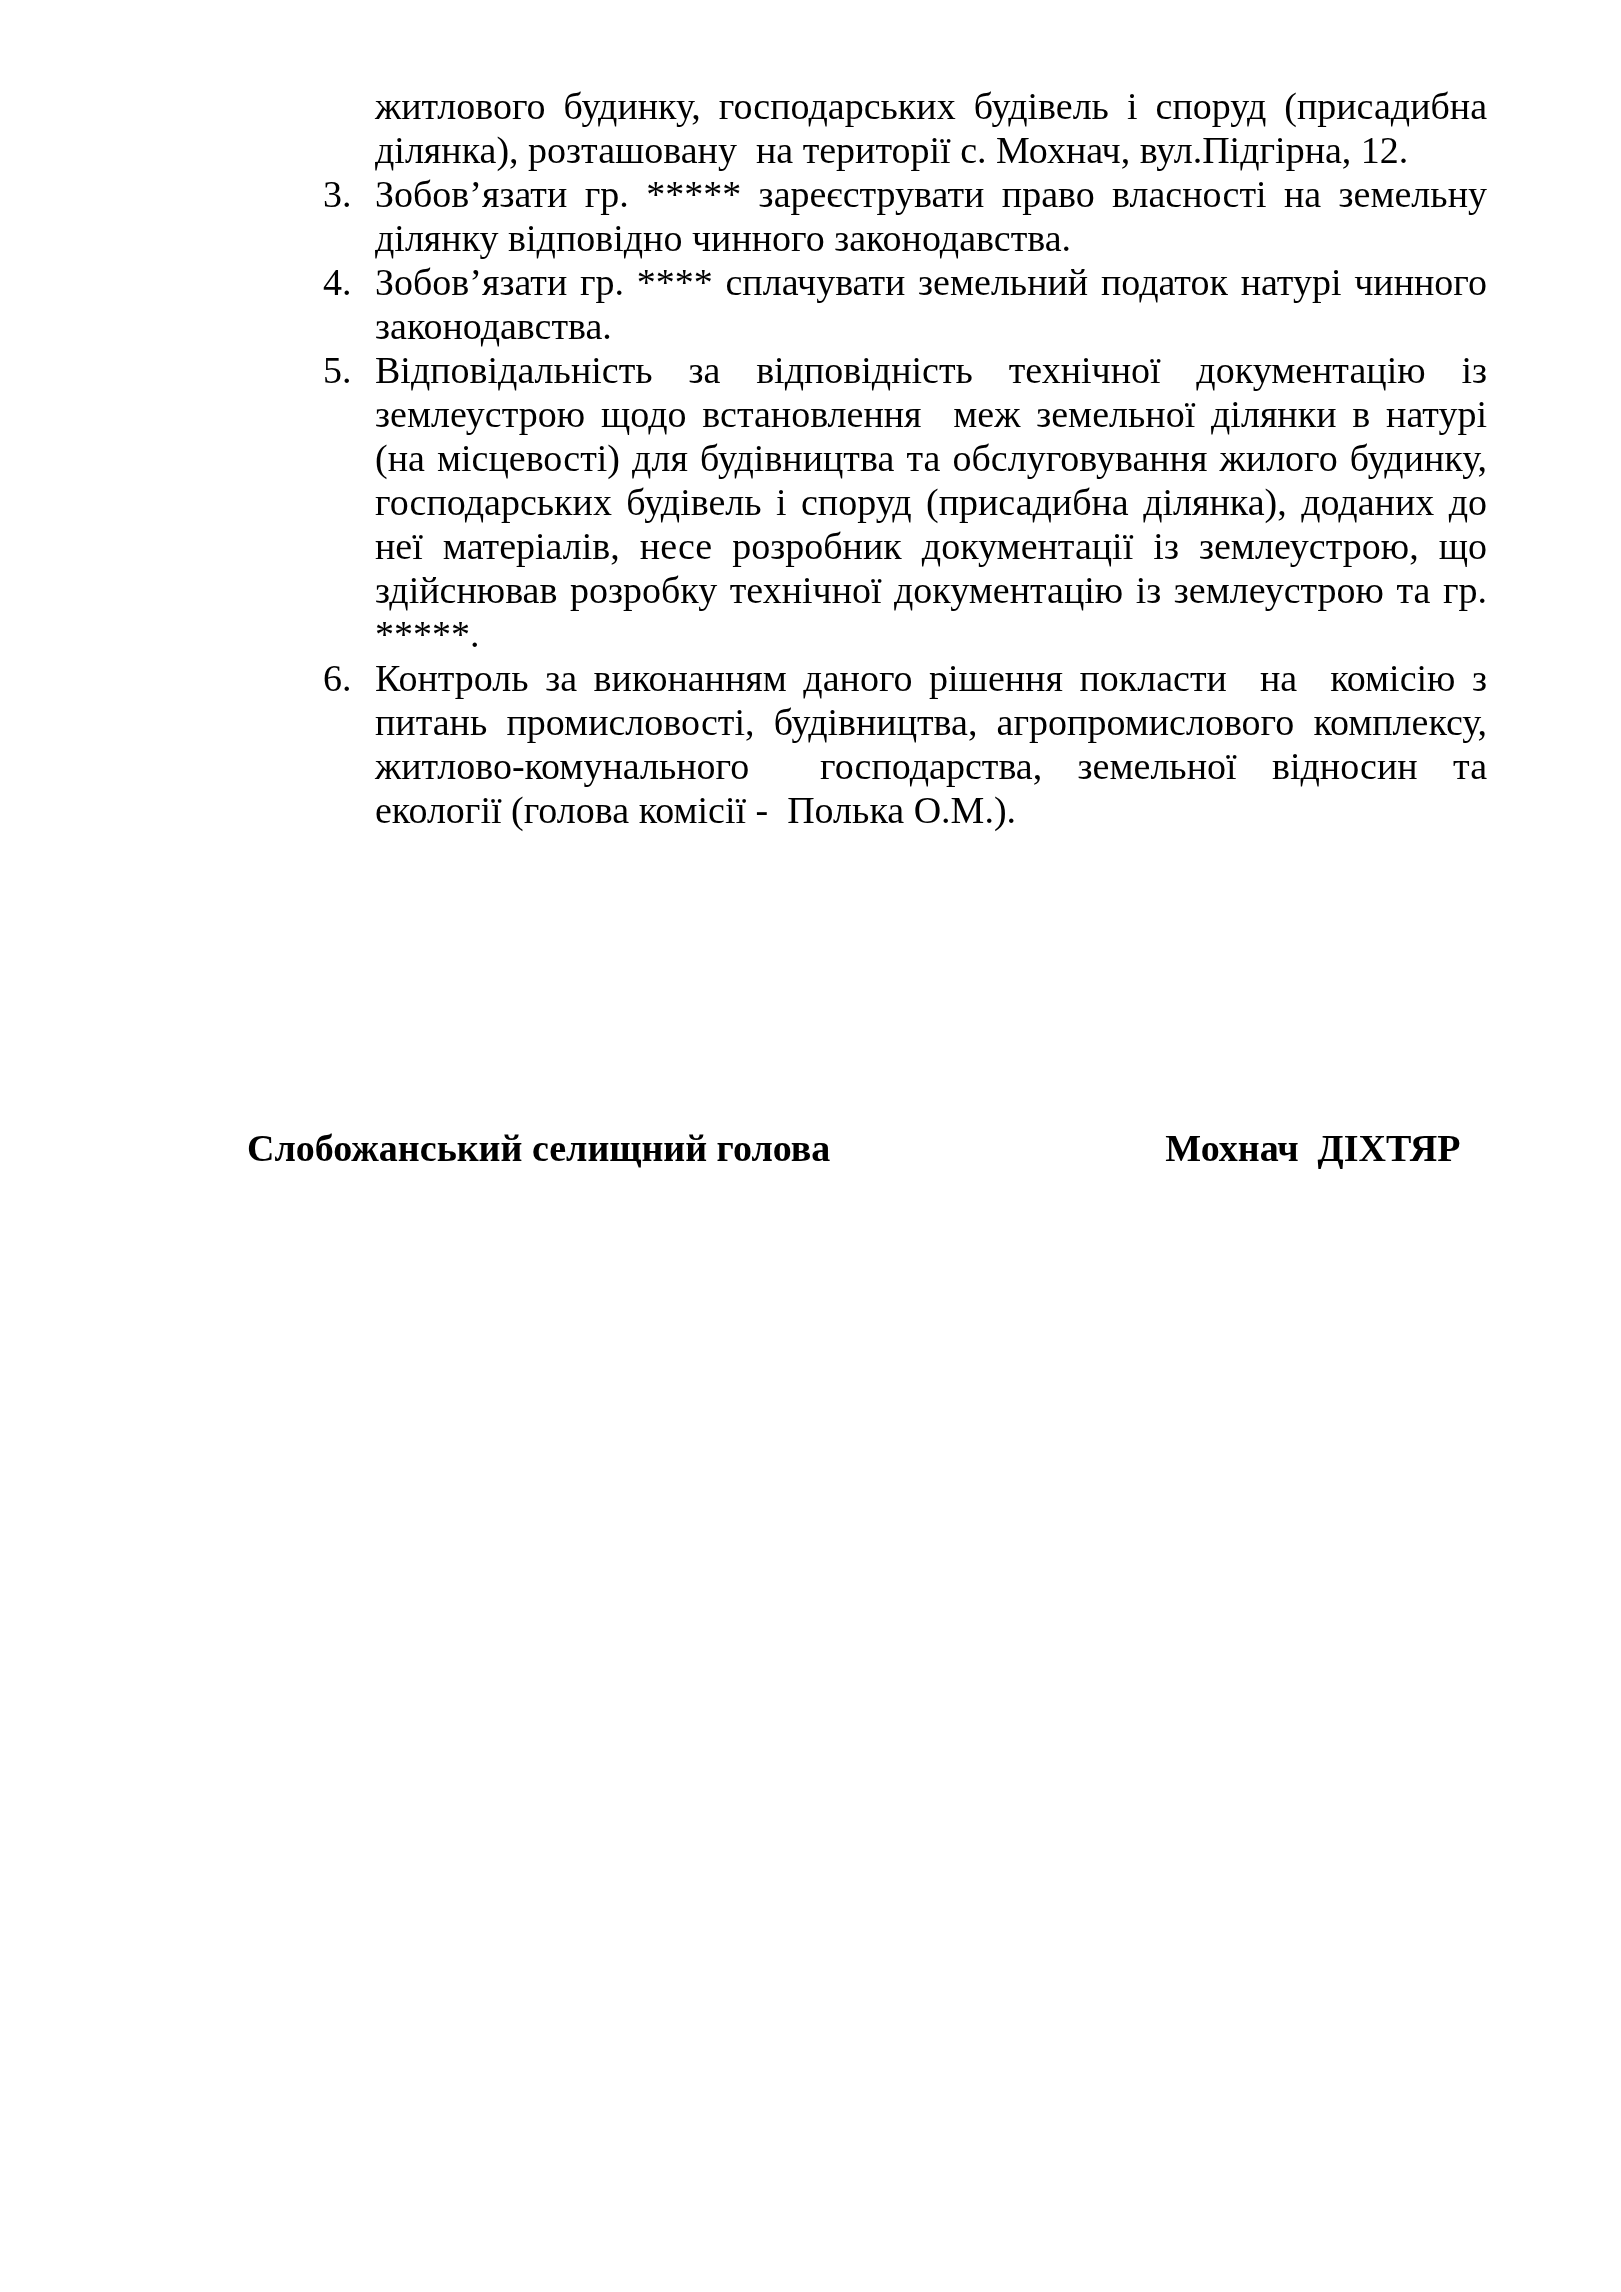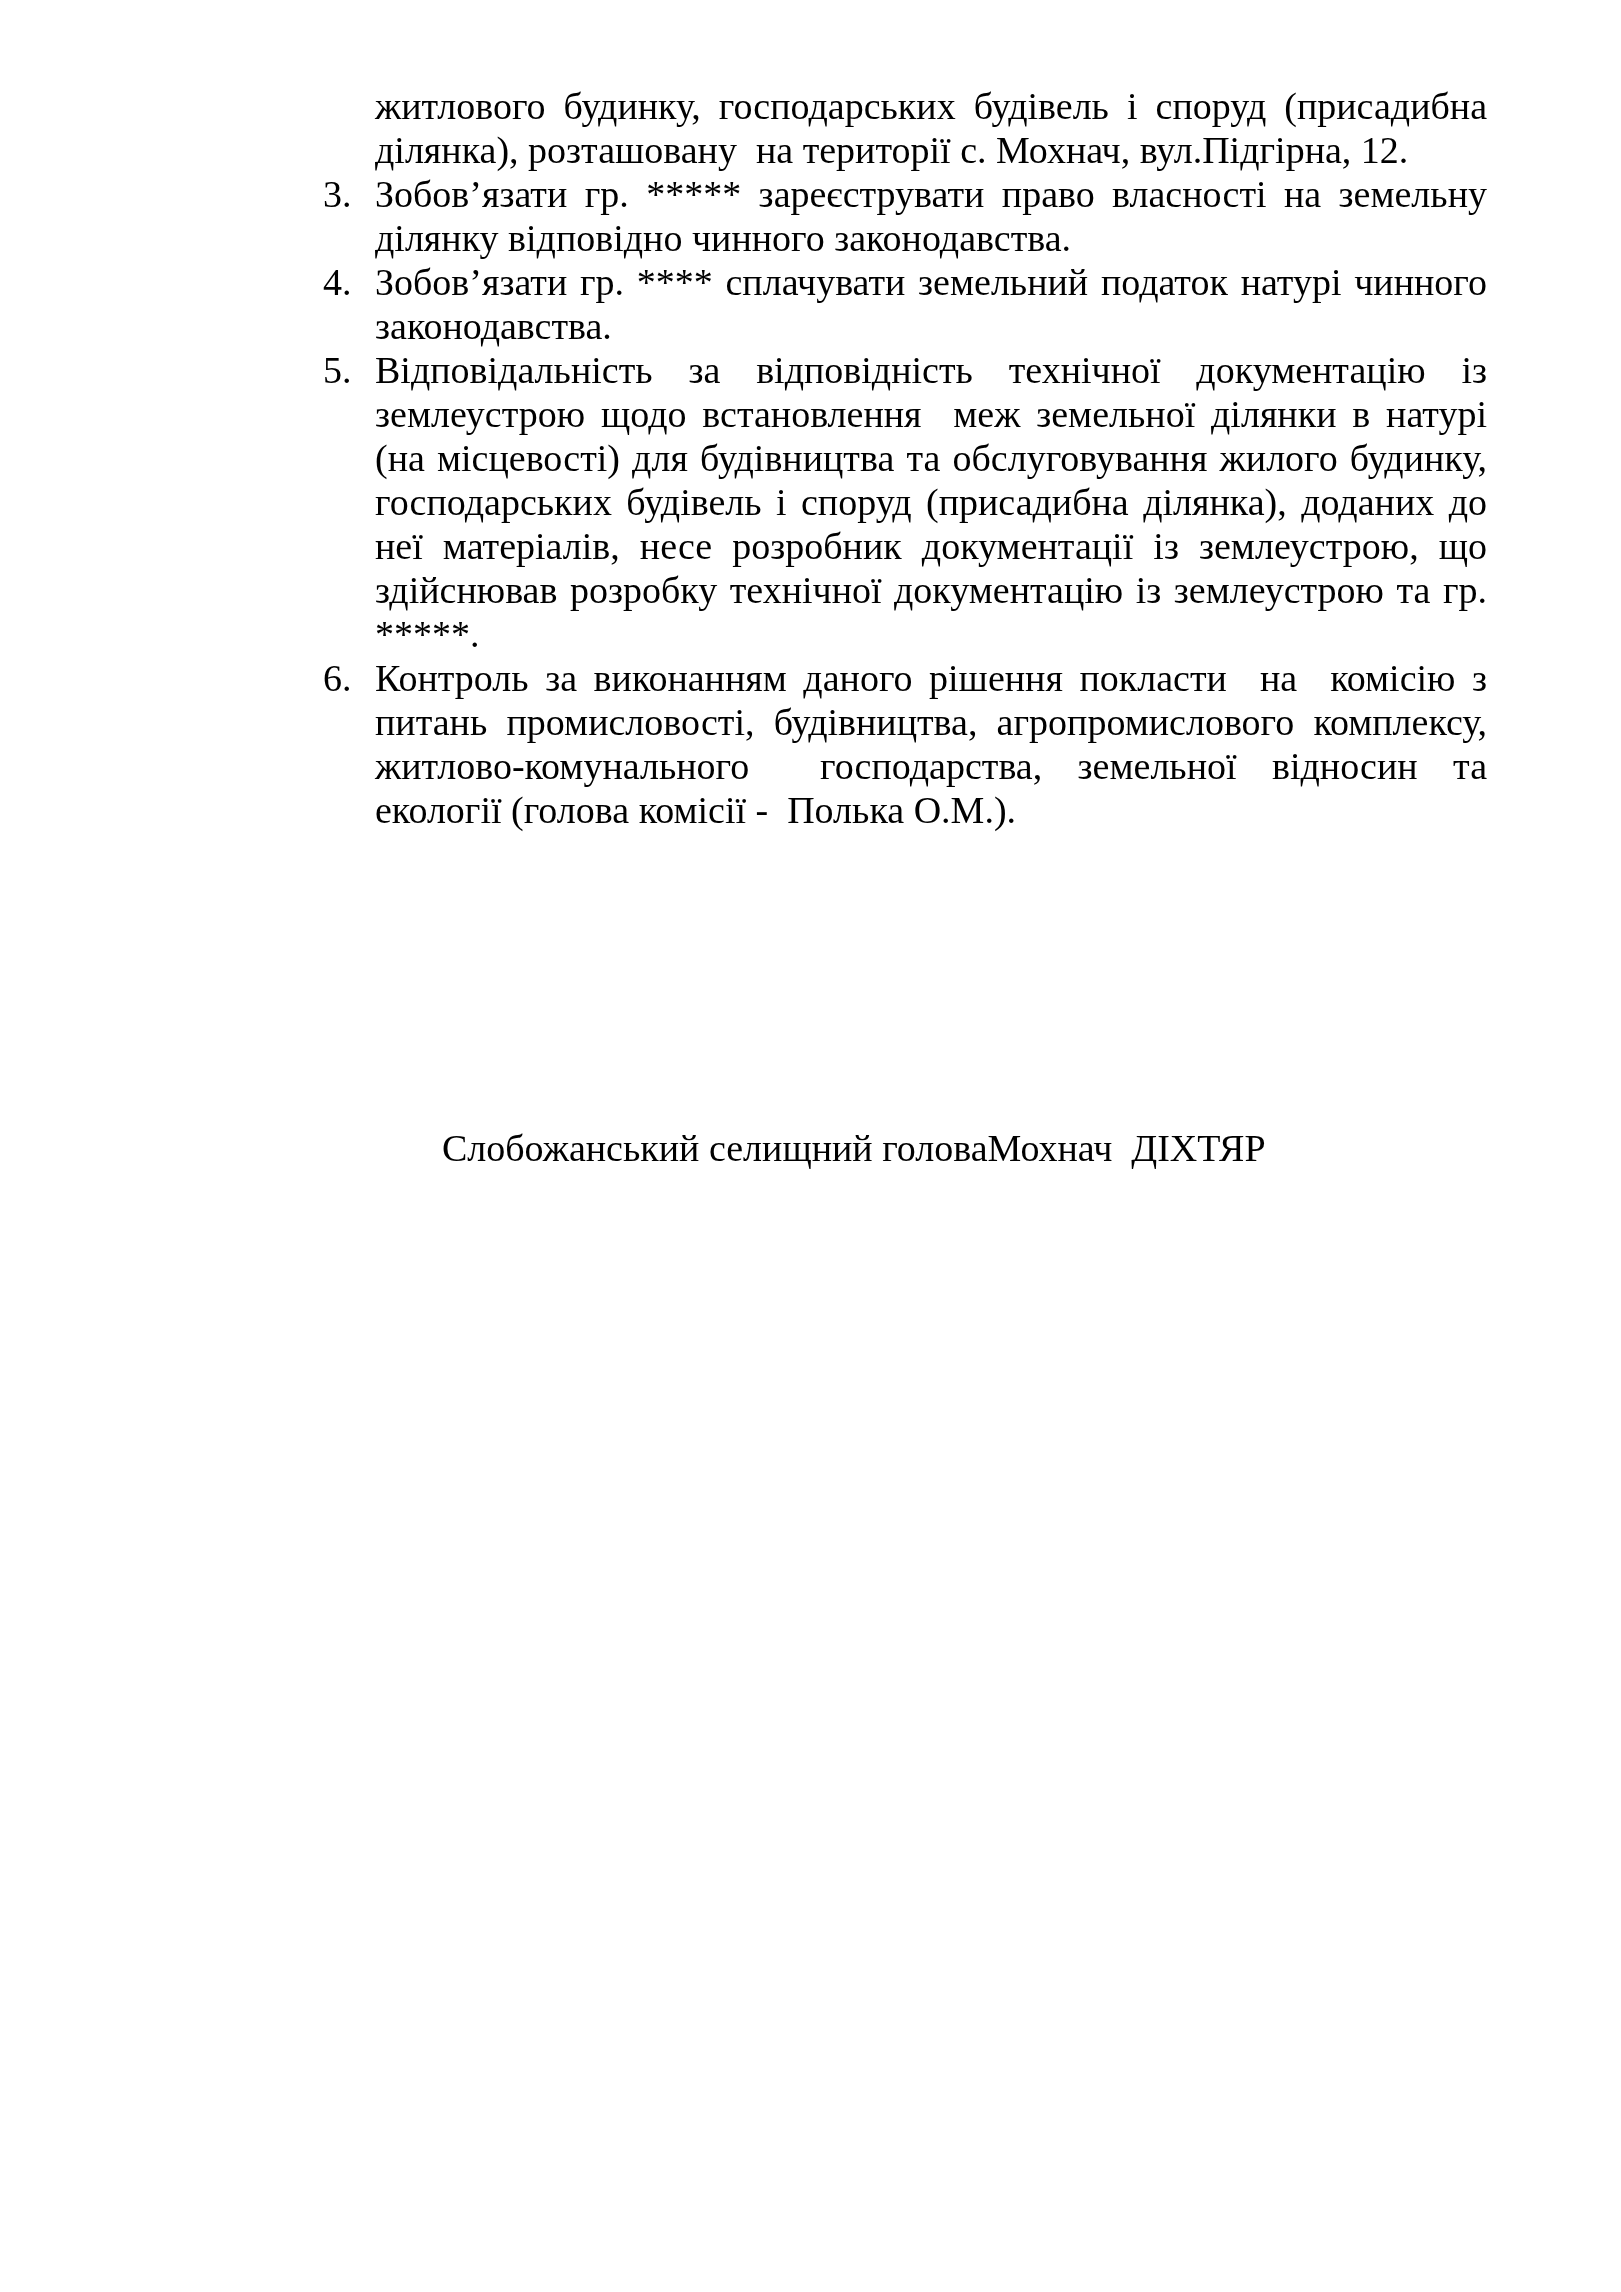--- a/index.html
+++ b/index.html
@@ -37,23 +37,23 @@
     flex: 0 0 52px;
   }
   .list-item .txt {
     flex: 1 1 auto;
     text-align: justify;
     white-space: pre-wrap;
     font-family: Liberation Serif, serif;
   }
   .signature-row {
     display: flex;
-    justify-content: center;
+    justify-content: space-between;
     align-items: baseline;
-    font-weight: normal;
+    font-weight: bold;
     margin: 294px 26.5px 0 -76px; 
     white-space: pre-wrap;
   }
 </style>
 </head>
 <body>
 
 <div class="page">
   <div class="doc-body">
 

